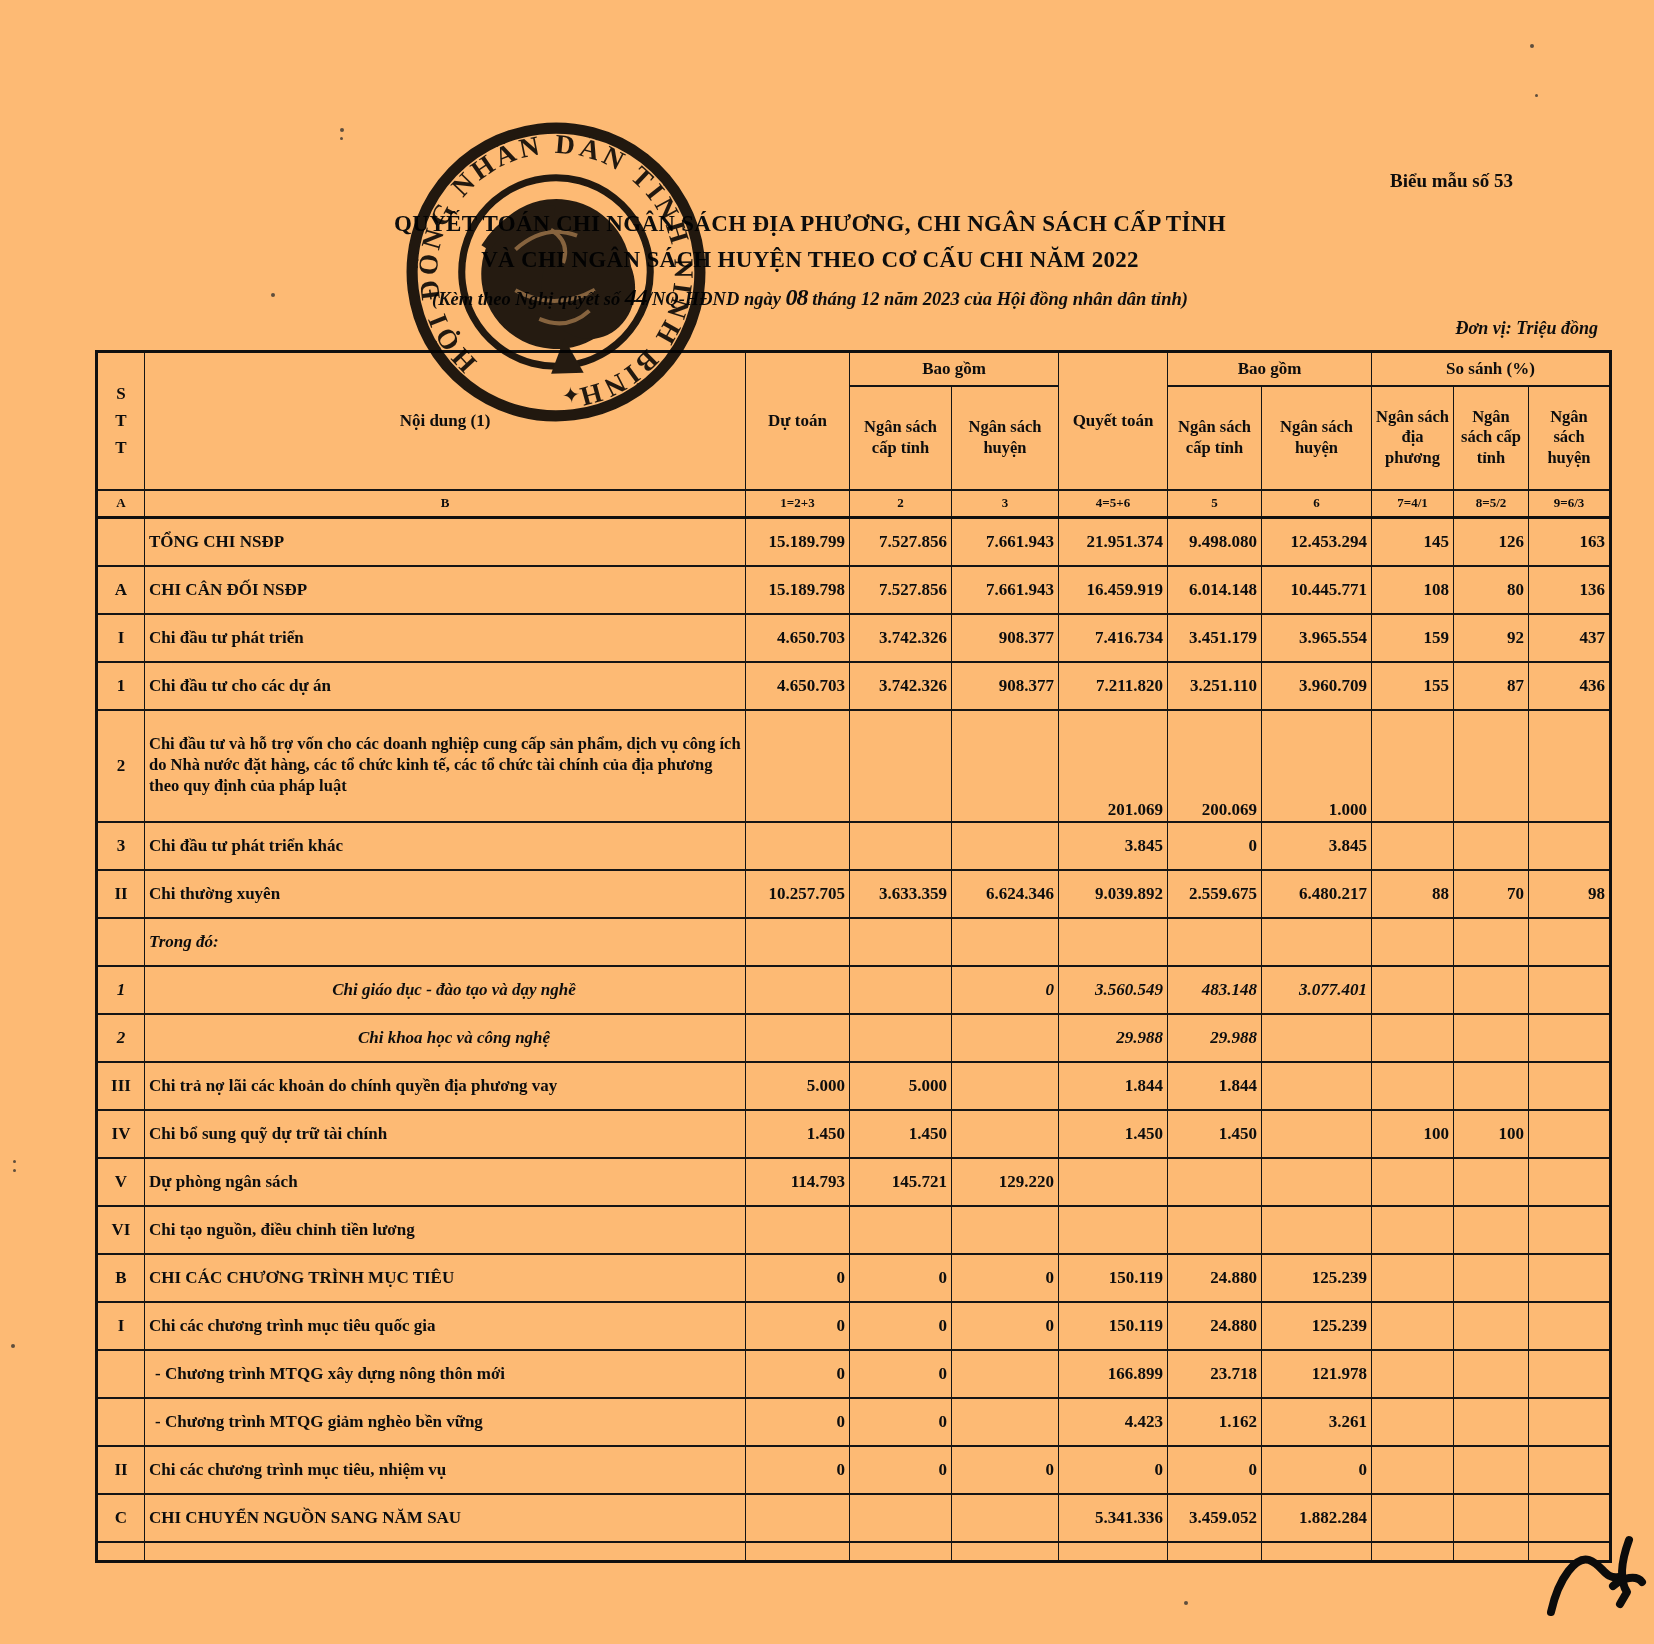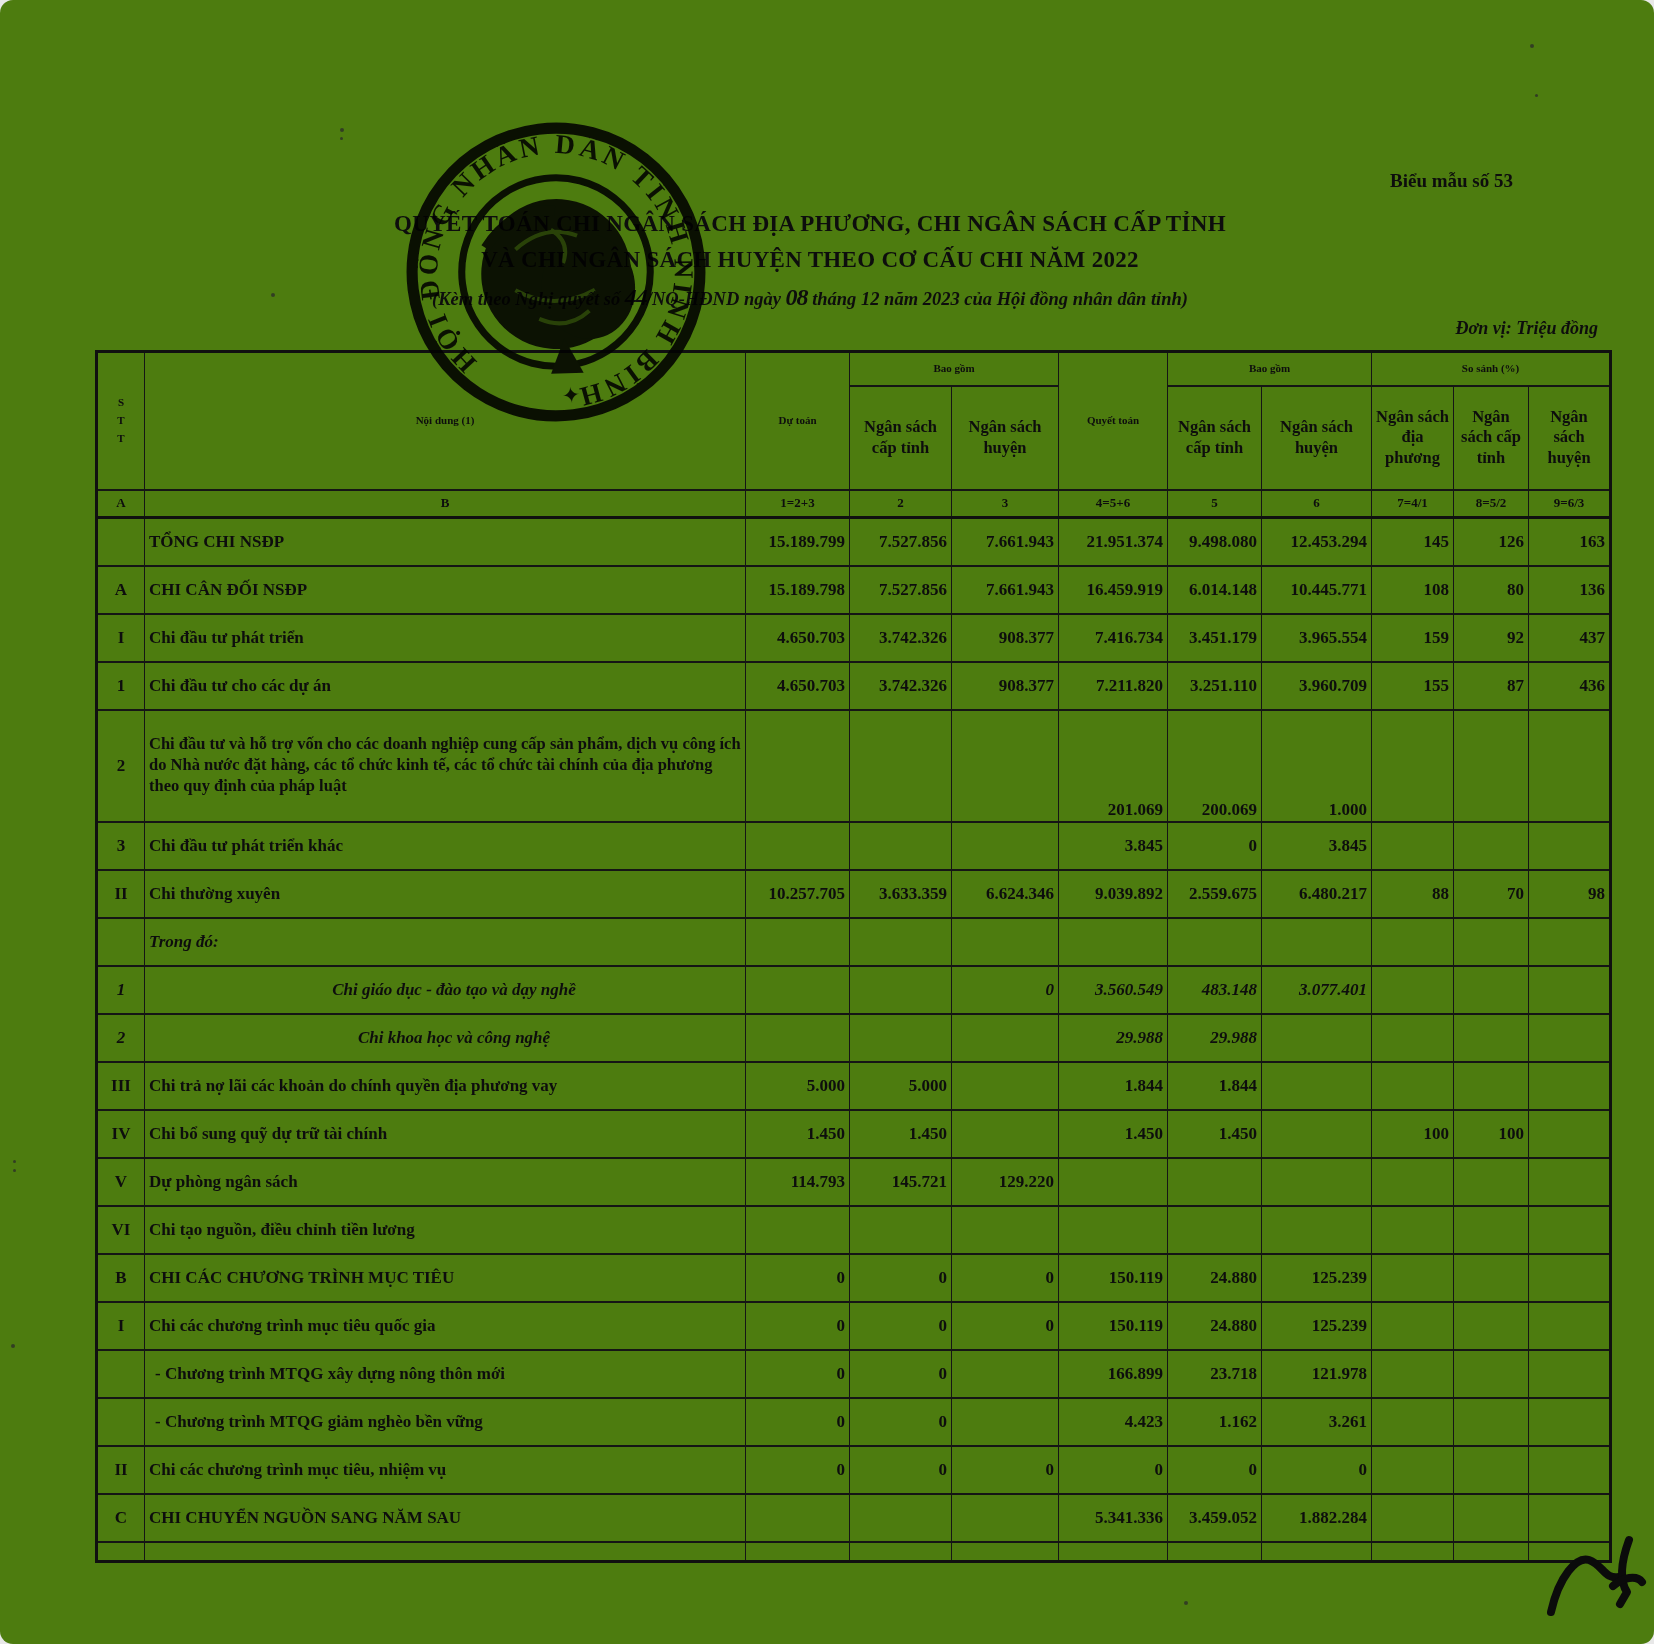--- a/index.html
+++ b/index.html
@@ -1,23 +1,22 @@
 <!DOCTYPE html>
 <html lang="vi"><head>
 <meta charset="utf-8">
 <style>
   html,body{margin:0;padding:0;background:#e8e8e8;}
   .page{
     position:relative;
     width:1654px;height:1644px;
-    background:#4d7c0f;
+    background:#fdba74;
     font-family:"Liberation Serif","DejaVu Serif",serif;
     color:#0d0d0d;
     overflow:hidden;
-    border-radius:13px;
   }
   .form-label{
     position:absolute;left:1390px;top:170px;
     font-size:19px;font-weight:700;
   }
   .title-block{
     position:absolute;left:110px;top:206px;width:1400px;
     text-align:center;
   }
   .title-line{font-size:23px;font-weight:700;letter-spacing:.3px;line-height:1.55;}
@@ -34,21 +33,21 @@
   }
   table.budget th,table.budget td{
     border-left:1px solid #151515;border-right:1px solid #151515;
     border-top:2px solid #151515;border-bottom:2px solid #151515;
     padding:1px 4px;
     overflow:hidden;
   }
   thead tr.band{height:34px;}
   thead tr.sub{height:104px;}
   thead tr.code{height:28px;}
-  thead th{font-size:11px;font-weight:700;text-align:center;vertical-align:middle;line-height:1.25;}
+  thead th{font-size:17px;font-weight:700;text-align:center;vertical-align:middle;line-height:1.25;}
   thead tr.sub th{font-size:16.5px;}
   thead tr.code th{font-size:13px;border-bottom:3px solid #101010;}
   .stt-head{white-space:pre-line;line-height:1.6;}
   tbody tr{height:48px;}
   tbody td{font-size:17px;font-weight:700;vertical-align:middle;}
   td.stt{text-align:center;}
   td.label{text-align:left;padding-left:7px;padding-right:6px;line-height:1.25;}
   td.num{text-align:right;padding-right:5px;font-variant-numeric:tabular-nums;}
   tr.para{height:112px;}
   tr.para td.label{vertical-align:top;padding-top:22px;font-size:16.5px;line-height:1.3;}

